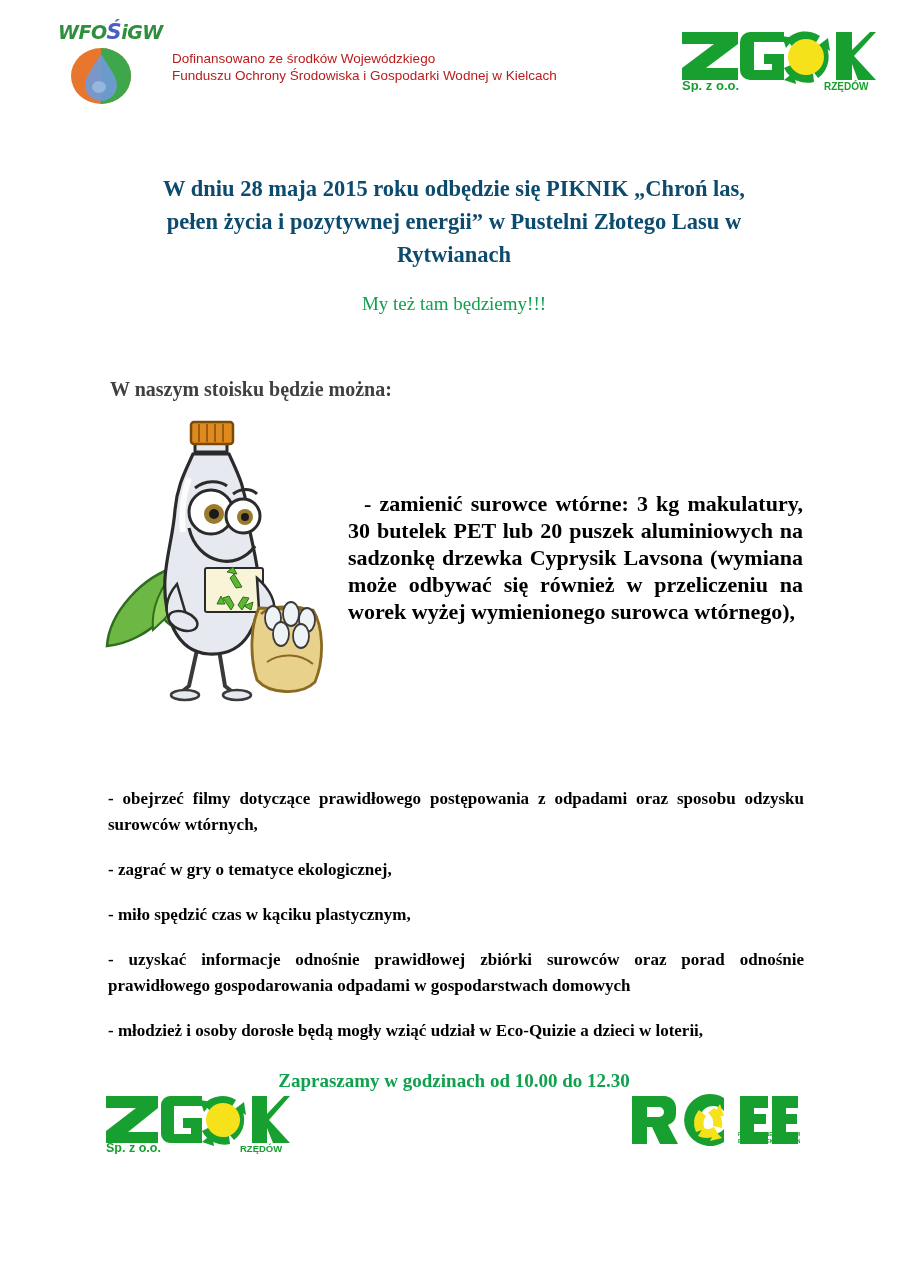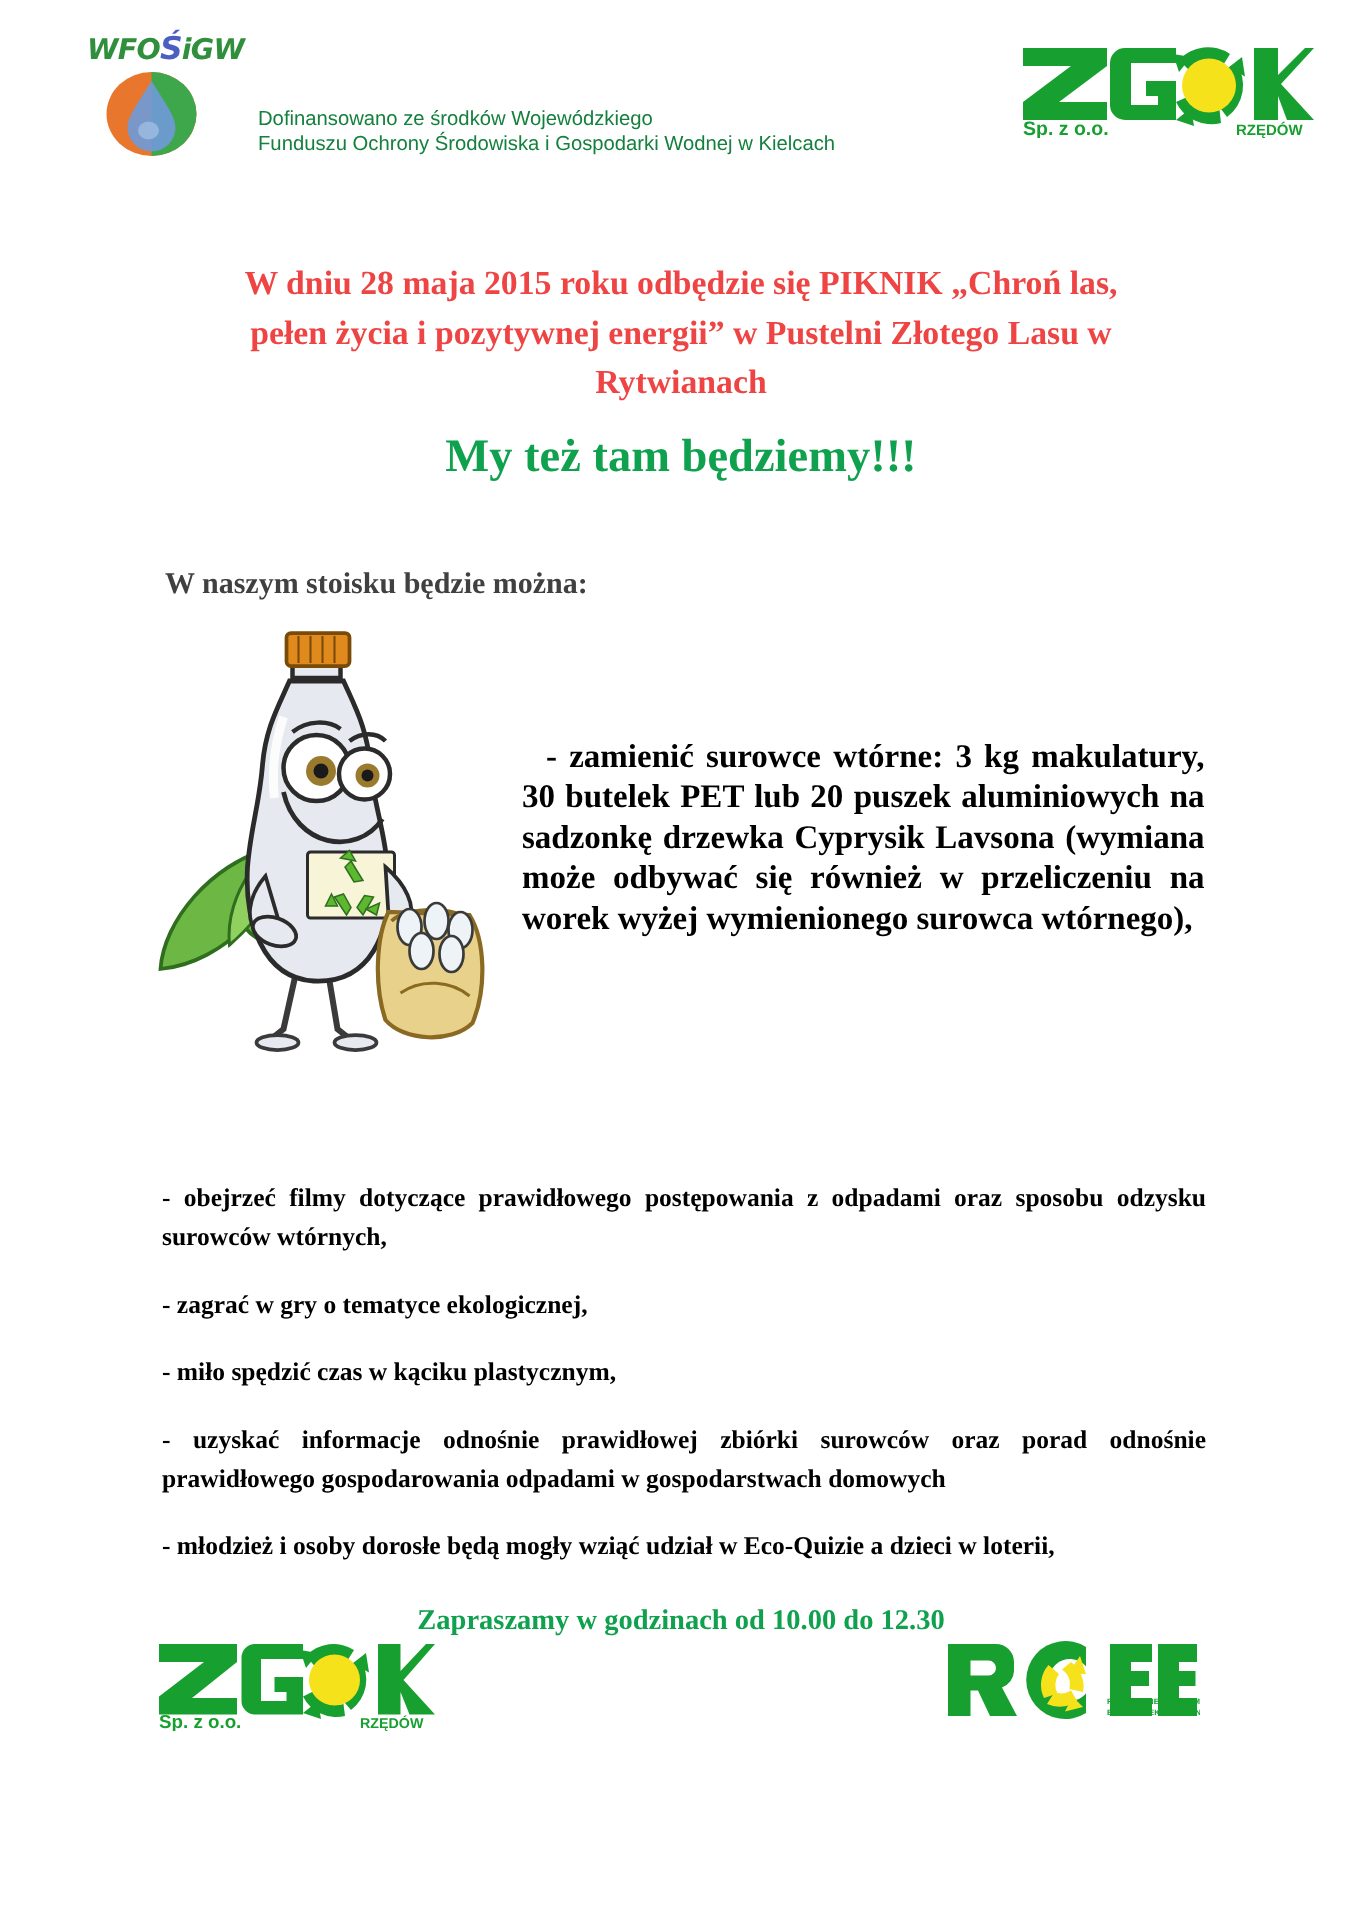--- a/index.html
+++ b/index.html
@@ -53,23 +53,22 @@
     height: 60px;
   }
   .header-text {
     position: absolute;
     left: 172px;
     top: 50px;
     font-family: "Liberation Sans", "DejaVu Sans", sans-serif;
     font-size: 13.5px;
     font-weight: normal;
     line-height: 17px;
-    color: #15803d;
+    color: #b91c1c;
     white-space: pre-line;
-    margin-top: 20px;
   }
   .zgok-top {
     position: absolute;
     left: 676px;
     top: 24px;
     width: 200px;
     height: 68px;
   }
 
   
@@ -78,34 +77,34 @@
   }
   .zgok svg { display: block; }
 
   
   .title-block {
     position: absolute;
     left: 104px;
     top: 172px;
     width: 700px;
     text-align: center;
-    color: #ef4444;
+    color: #0c4a6e;
     font-weight: bold;
     font-size: 22.5px;
     line-height: 33px;
   }
   .title-sub {
     position: absolute;
     left: 104px;
     top: 289px;
     width: 700px;
     text-align: center;
     color: #10a14e;
-    font-weight: bold;
-    font-size: 31px;
+    font-weight: normal;
+    font-size: 19px;
     line-height: 30px;
   }
 
   
   .intro {
     position: absolute;
     left: 110px;
     top: 378px;
     font-weight: bold;
     font-size: 20px;

